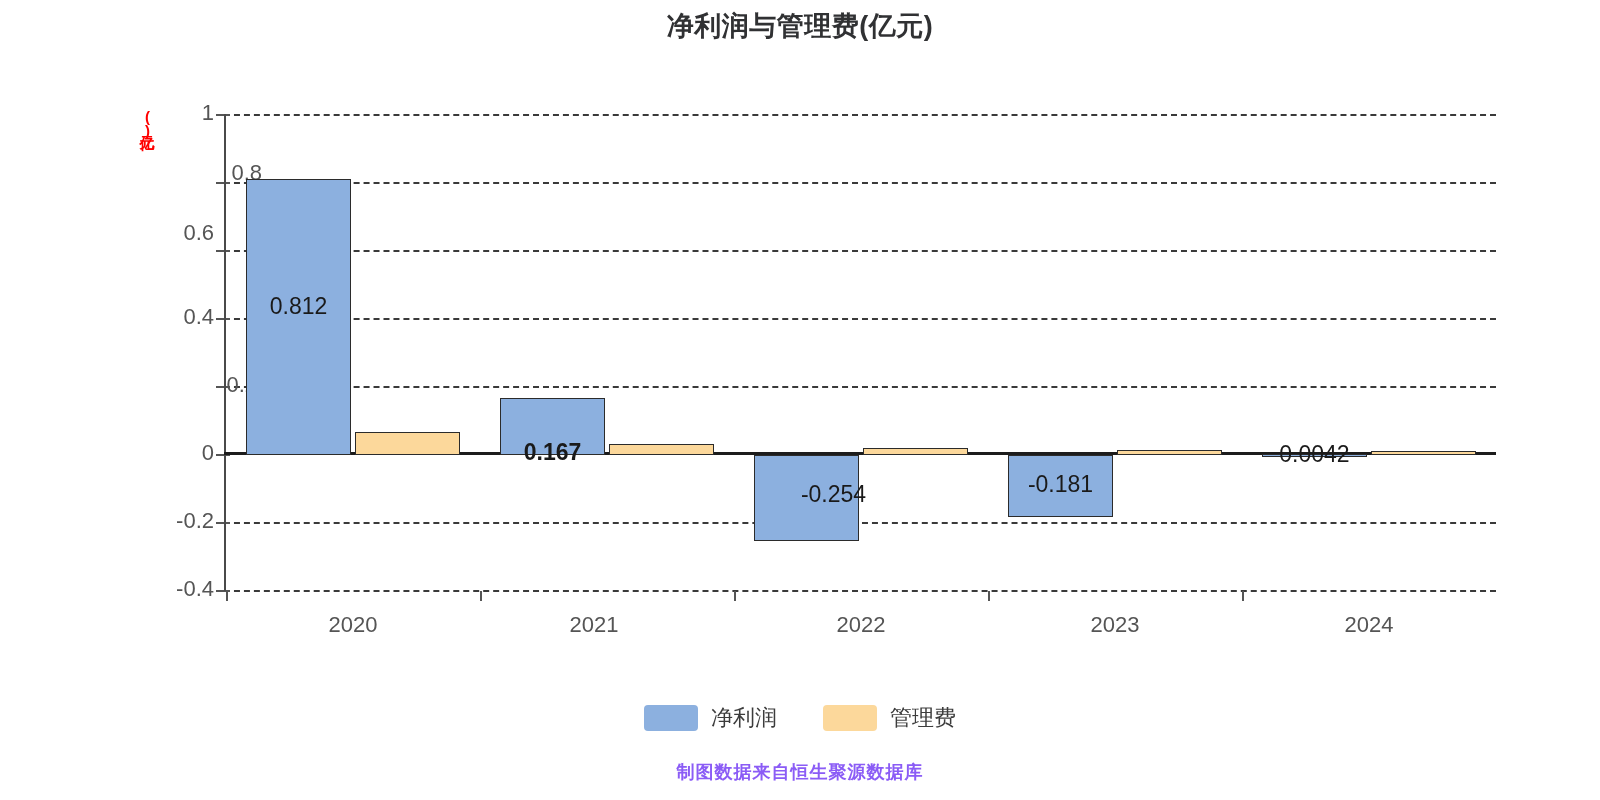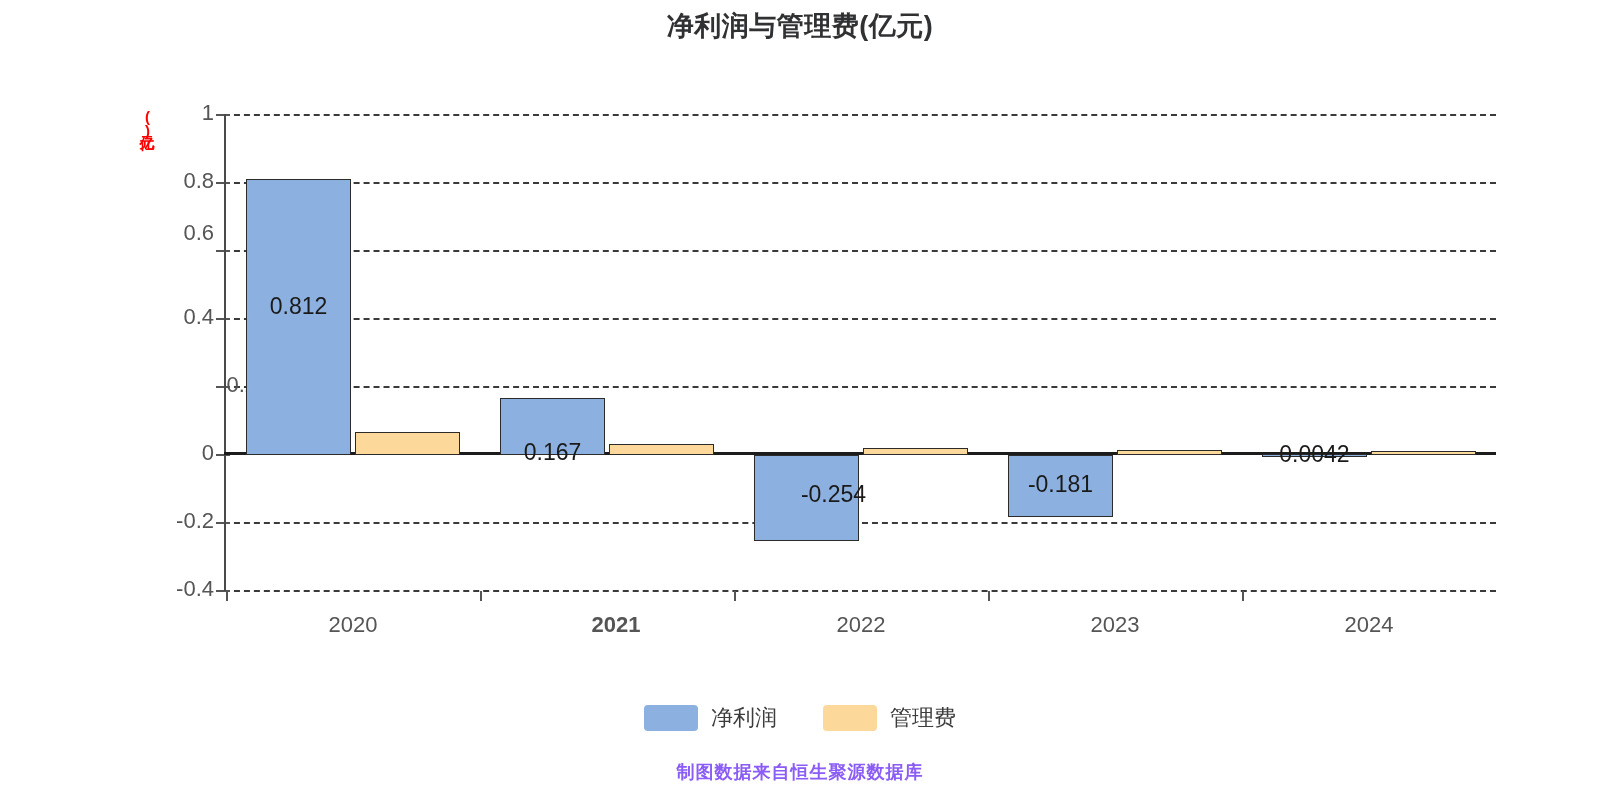--- a/index.html
+++ b/index.html
@@ -66,21 +66,21 @@
       <div class="gridline" style="top: 182px;"></div>
       <div class="gridline" style="top: 250px;"></div>
       <div class="gridline" style="top: 318px;"></div>
       <div class="gridline" style="top: 386px;"></div>
       <div class="gridline" style="top: 522px;"></div>
       <div class="gridline" style="top: 590px;"></div>
     </div>
   <div id="ytick-layer">
       <div class="ytick-wrap" style="top: 100px;">1</div>
       <div class="ytick-mark" style="top: 114px;"></div>
-      <div class="ytick-wrap" style="top: 168px;">0.8</div>
+      <div class="ytick-wrap" style="top: 160px; margin-left: 48px;">0.8</div>
       <div class="ytick-mark" style="top: 182px;"></div>
       <div class="ytick-wrap" style="top: 220px;">0.6</div>
       <div class="ytick-mark" style="top: 250px;"></div>
       <div class="ytick-wrap" style="top: 304px;">0.4</div>
       <div class="ytick-mark" style="top: 318px;"></div>
       <div class="ytick-wrap" style="top: 372px; padding-left: 43px;">0.2</div>
       <div class="ytick-mark" style="top: 386px;"></div>
       <div class="ytick-wrap" style="top: 440px;">0</div>
       <div class="ytick-mark" style="top: 454px;"></div>
       <div class="ytick-wrap" style="top: 508px;">-0.2</div>
@@ -90,36 +90,36 @@
     </div>
 
   <div class="axis-line-y"></div>
   <div class="axis-line-x"></div>
 
   <div id="bars-layer">
       <div class="bar series-profit" style="left: 246px; top: 178.92px; width: 105px; height: 276.08px;"></div>
       <div class="bar-label" style="width: 135px; left: 231px; top: 292.92px;">0.812</div>
       <div class="bar series-admin" style="left: 355px; top: 431.88px; width: 105px; height: 23.12px;"></div>
       <div class="bar series-profit" style="left: 500px; top: 398.22px; width: 105px; height: 56.78px;"></div>
-      <div class="bar-label" style="width: 135px; left: 485px; top: 439px;">0.167</div>
+      <div class="bar-label" style="width: 135px; left: 485px; top: 439px; font-weight: bold;">0.167</div>
       <div class="bar series-admin" style="left: 609px; top: 444.12px; width: 105px; height: 10.88px;"></div>
       <div class="bar series-profit" style="left: 754px; top: 455px; width: 105px; height: 86.36px;"></div>
       <div class="bar-label" style="width: 135px; left: 766px; top: 471px; margin-top: 10px;">-0.254</div>
       <div class="bar series-admin" style="left: 863px; top: 448.2px; width: 105px; height: 6.8px;"></div>
       <div class="bar series-profit" style="left: 1008px; top: 455px; width: 105px; height: 61.54px;"></div>
       <div class="bar-label" style="width: 135px; left: 993px; top: 471px;">-0.181</div>
       <div class="bar series-admin" style="left: 1117px; top: 449.56px; width: 105px; height: 5.44px;"></div>
       <div class="bar series-profit" style="left: 1262px; top: 453.572px; width: 105px; height: 3px;"></div>
       <div class="bar-label" style="width: 135px; left: 1247px; top: 441px;">0.0042</div>
       <div class="bar series-admin" style="left: 1371px; top: 451.26px; width: 105px; height: 3.74px;"></div>
     </div>
   <div id="xtick-layer">
       <div class="xtick-label" style="left: 273px;">2020</div>
       <div class="xtick-mark" style="left: 226px;"></div>
-      <div class="xtick-label" style="left: 536px; font-weight: bold;">2021</div>
+      <div class="xtick-label" style="left: 514px;">2021</div>
       <div class="xtick-mark" style="left: 480px;"></div>
       <div class="xtick-label" style="left: 781px;">2022</div>
       <div class="xtick-mark" style="left: 734px;"></div>
       <div class="xtick-label" style="left: 1035px;">2023</div>
       <div class="xtick-mark" style="left: 988px;"></div>
       <div class="xtick-label" style="left: 1289px;">2024</div>
       <div class="xtick-mark" style="left: 1242px;"></div>
     </div>
 
   <div class="legend">

